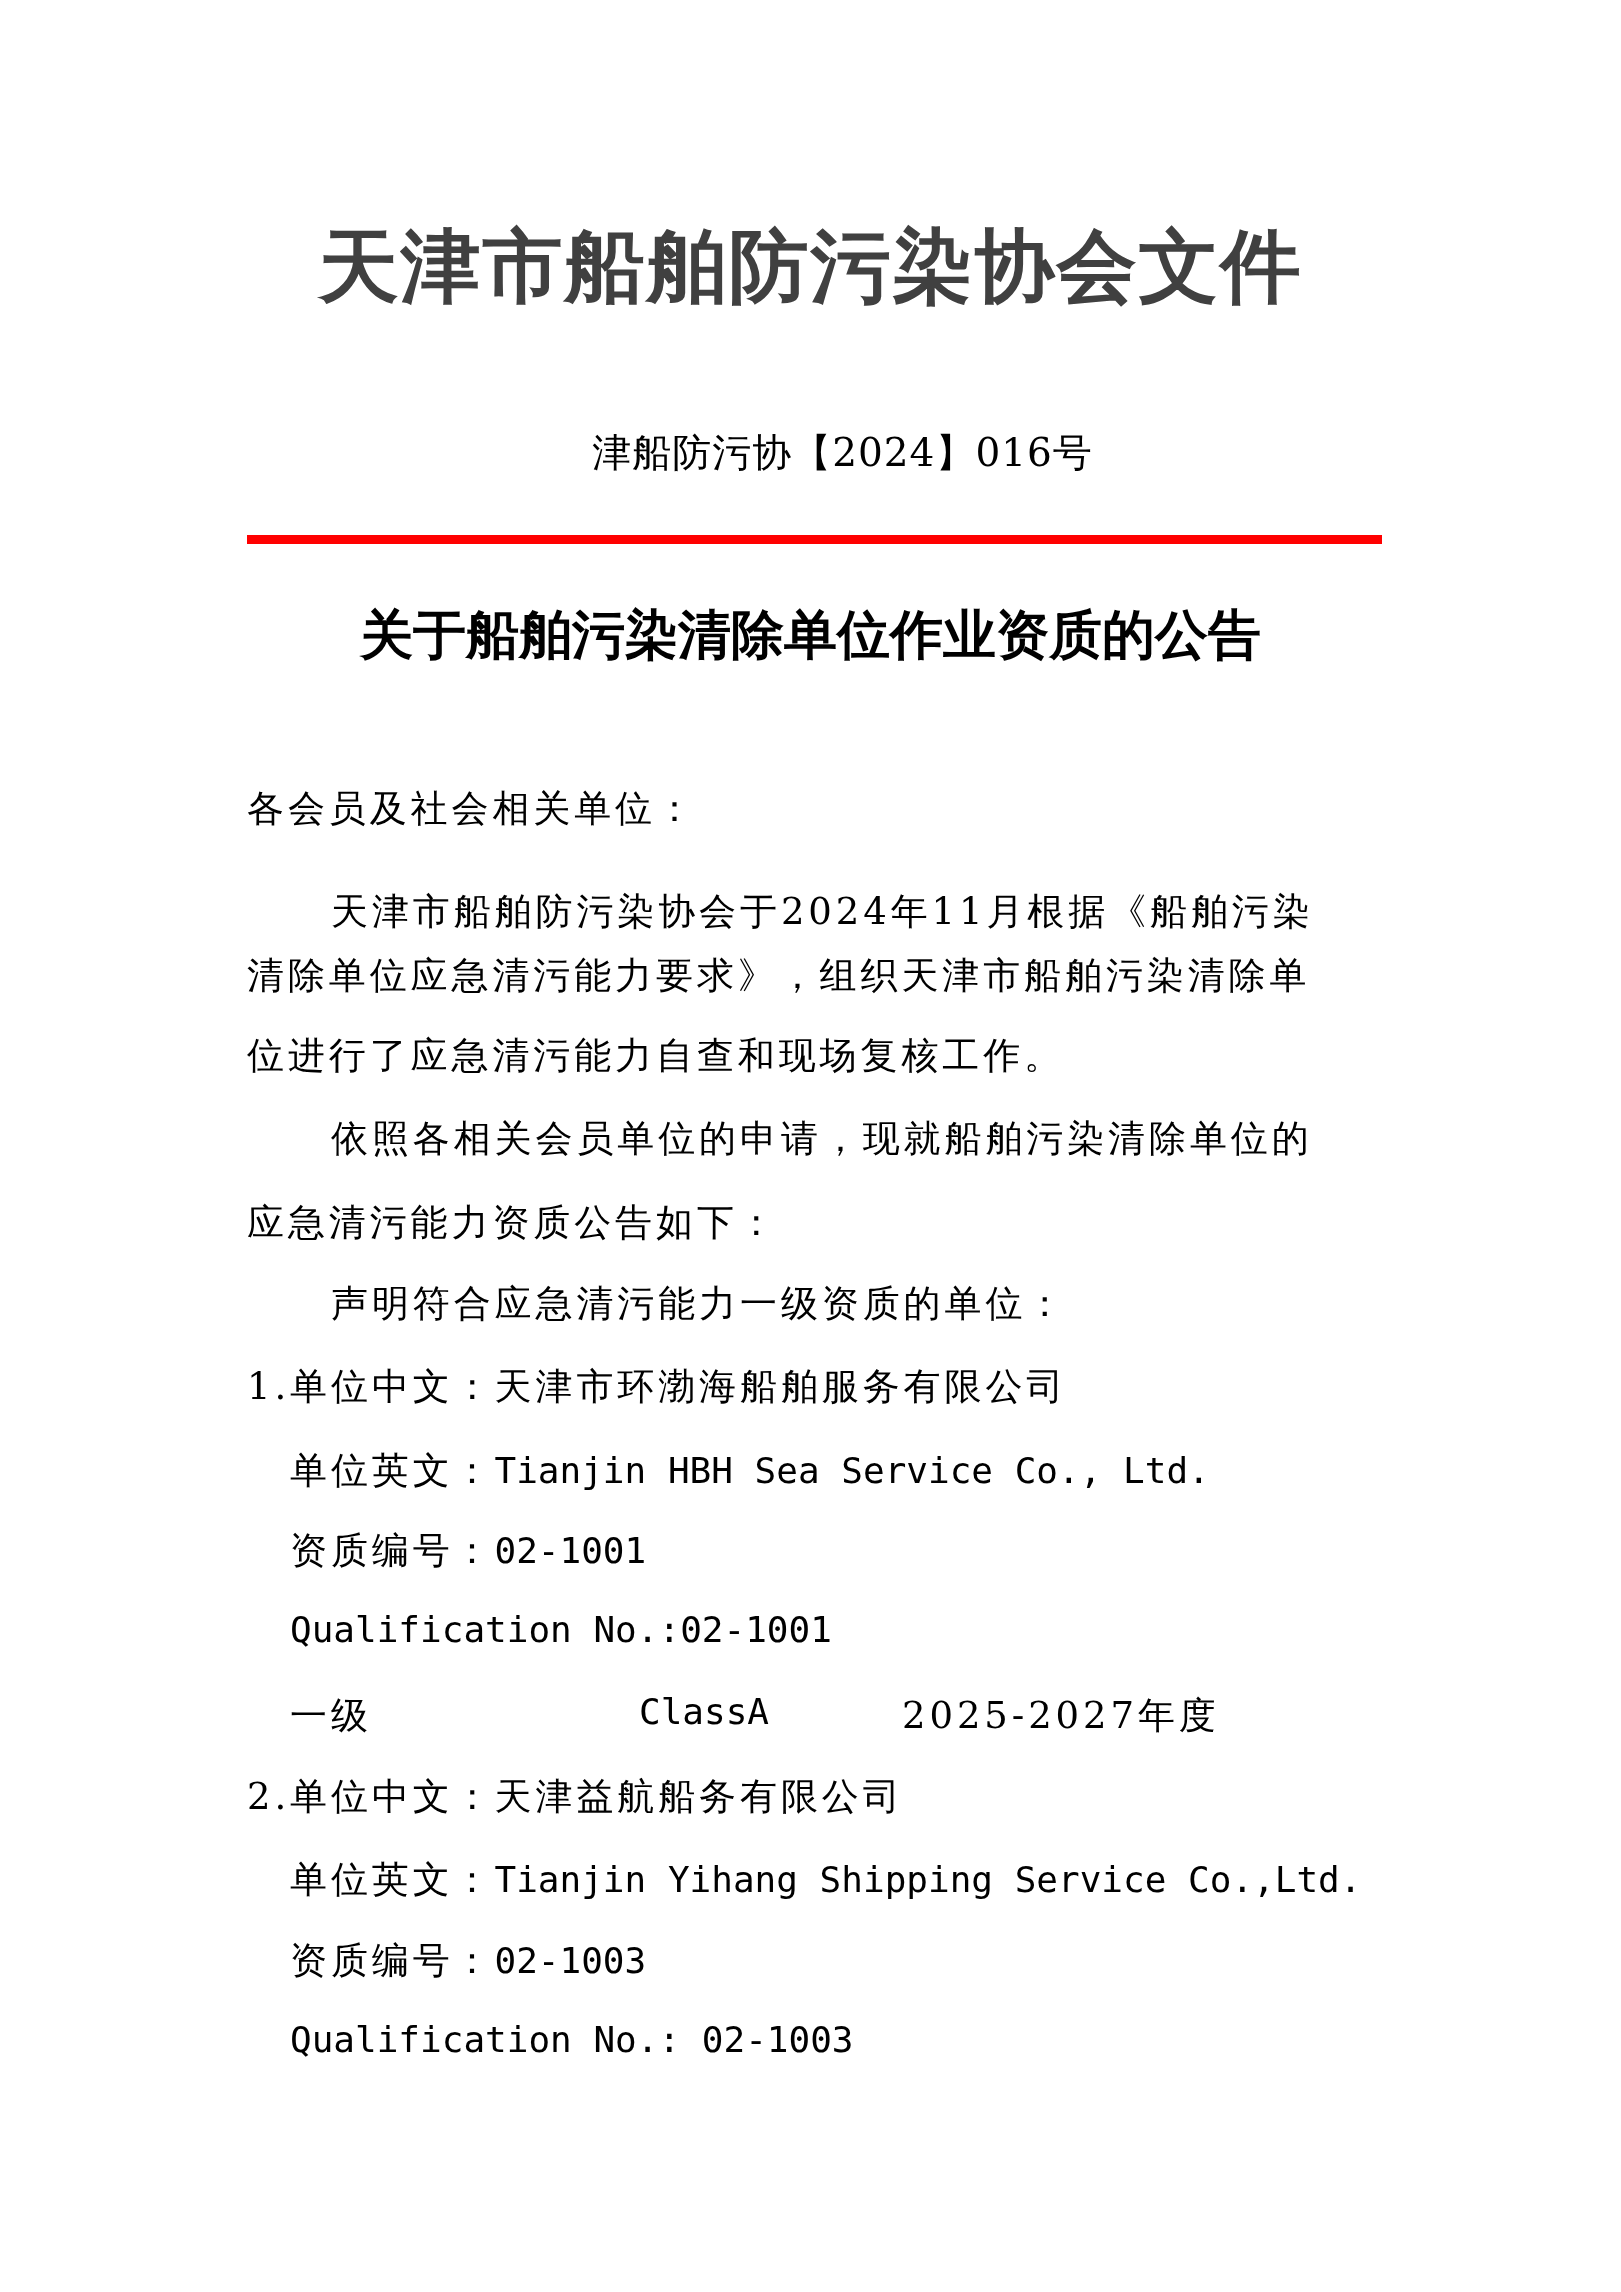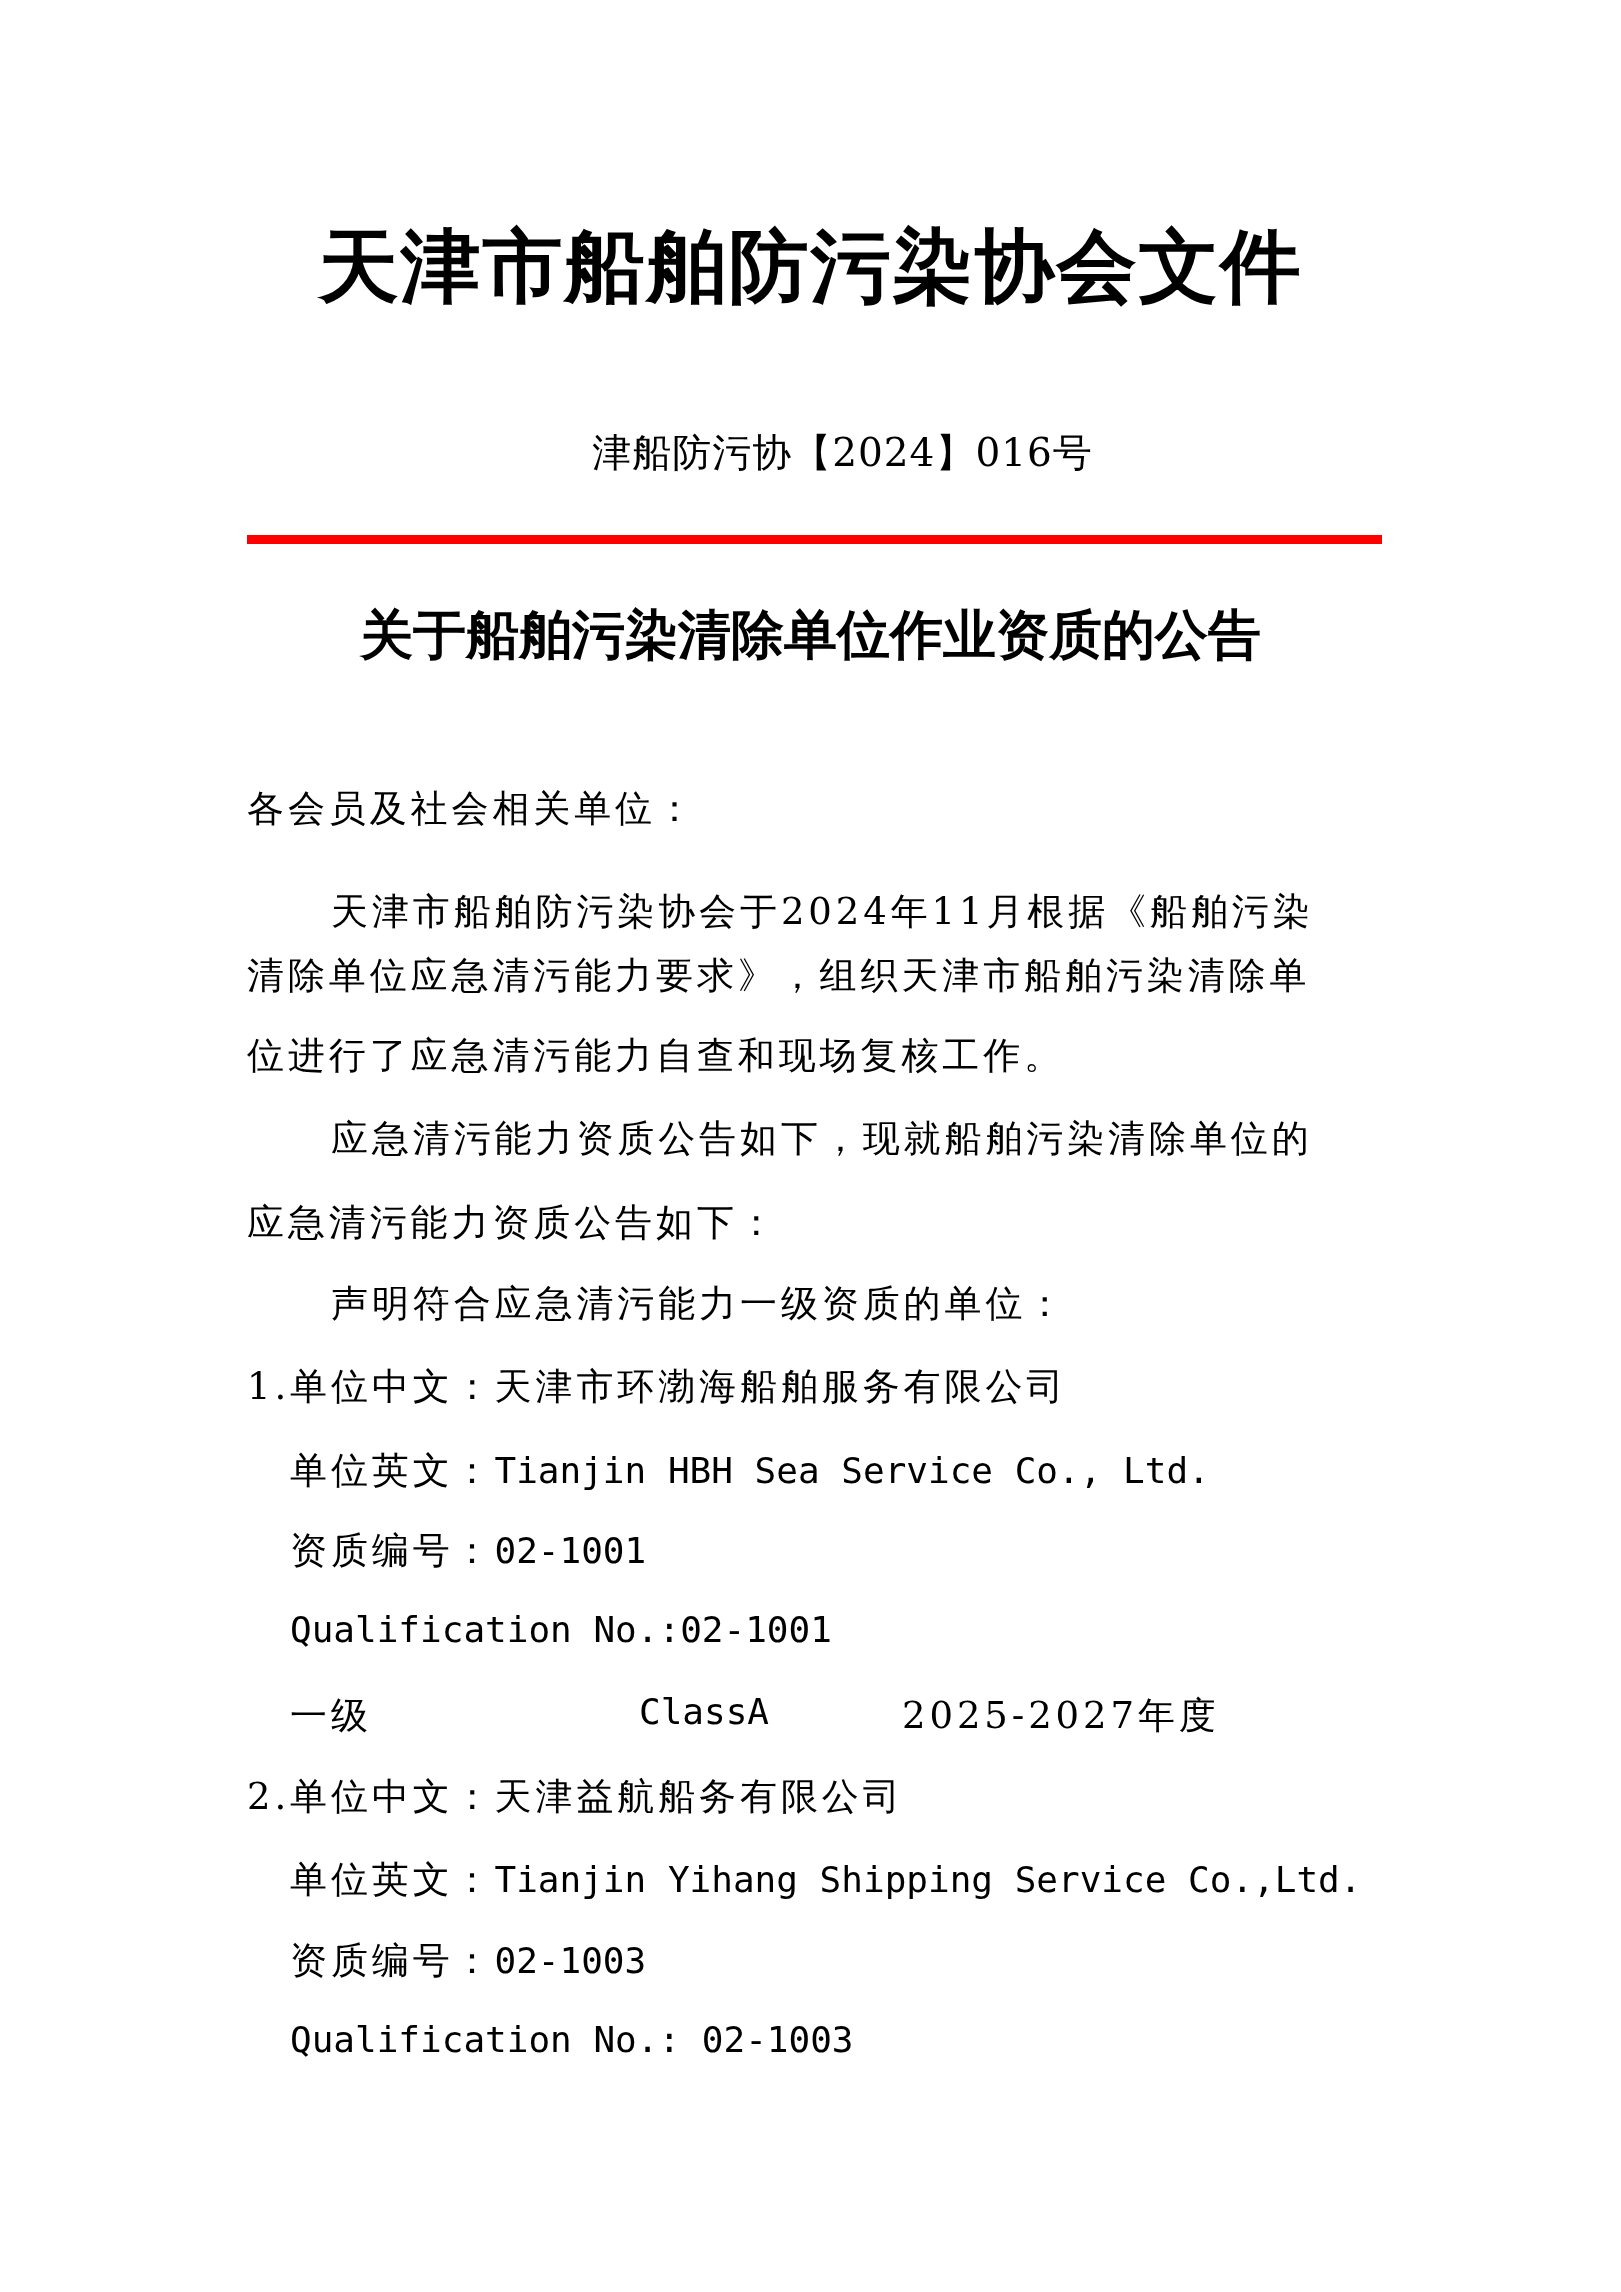--- a/index.html
+++ b/index.html
@@ -1,21 +1,21 @@
 <!DOCTYPE html>
 <html><head>
 <meta charset="utf-8">
 <style>
   html, body { margin: 0; padding: 0; background: #ffffff; }
   body { width: 1621px; height: 2293px; position: relative; overflow: hidden;
          font-family: "DejaVu Serif", "Liberation Serif", serif; color: #000; }
   .abs { position: absolute; white-space: nowrap; }
   .red-title { left: 0; width: 1621px; text-align: center; top: 214px;
                font-family: "DejaVu Sans", "Liberation Sans", sans-serif;
-               font-weight: bold; font-size: 80px; color: #000000; letter-spacing: 2px; }
+               font-weight: bold; font-size: 80px; color: #404040; letter-spacing: 2px; }
   .doc-no { left: 0; width: 1621px; text-align: center; top: 426px; font-size: 39px; letter-spacing: 1px; padding-left: 32px; }
   .rule { left: 247px; width: 1135px; top: 535px; height: 8.8px; background: #ff0000; }
   .heading { left: 0; width: 1621px; text-align: center; top: 600px;
              font-family: "DejaVu Sans", "Liberation Sans", sans-serif;
              font-weight: bold; font-size: 53px; }
   .line { font-size: 37px; letter-spacing: 3.9px; }
   .mono { font-family: "DejaVu Sans Mono", "Liberation Mono", monospace; letter-spacing: 0; font-size: 36px; }
 </style>
 </head>
 <body>
@@ -26,21 +26,21 @@
   <div class="abs doc-no">津船防污协【2024】016号</div>
   <div class="abs rule"></div>
   <div class="abs heading">关于船舶污染清除单位作业资质的公告</div>
 
   <div class="abs line" style="left:247px; top:784px;">各会员及社会相关单位：</div>
 
   <div class="abs line" style="left:331px; top:851px;margin-top:36px;">天津市船舶防污染协会于2024年11月根据《船舶污染</div>
   <div class="abs line" style="left:247px; top:951px;font-family:Liberation Mono, monospace;">清除单位应急清污能力要求》，组织天津市船舶污染清除单</div>
   <div class="abs line" style="left:247px; top:1031px;">位进行了应急清污能力自查和现场复核工作。</div>
 
-  <div class="abs line" style="left:331px; top:1114px;">应急清污能力资质公告如下，现就船舶污染清除单位的</div>
+  <div class="abs line" style="left:331px; top:1114px;">依照各相关会员单位的申请，现就船舶污染清除单位的</div>
   <div class="abs line" style="left:247px; top:1198px;">应急清污能力资质公告如下：</div>
 
   <div class="abs line" style="left:331px; top:1279px;">声明符合应急清污能力一级资质的单位：</div>
 
   <div class="abs line" style="left:247px; top:1362px;">
     <span>1.</span><span>单位中文：</span><span>天津市环渤海船舶服务有限公司</span>
   </div>
   <div class="abs line" style="left:290px; top:1446px;">
     <span>单位英文：</span><span class="mono">Tianjin HBH Sea Service Co., Ltd.</span>
   </div>

